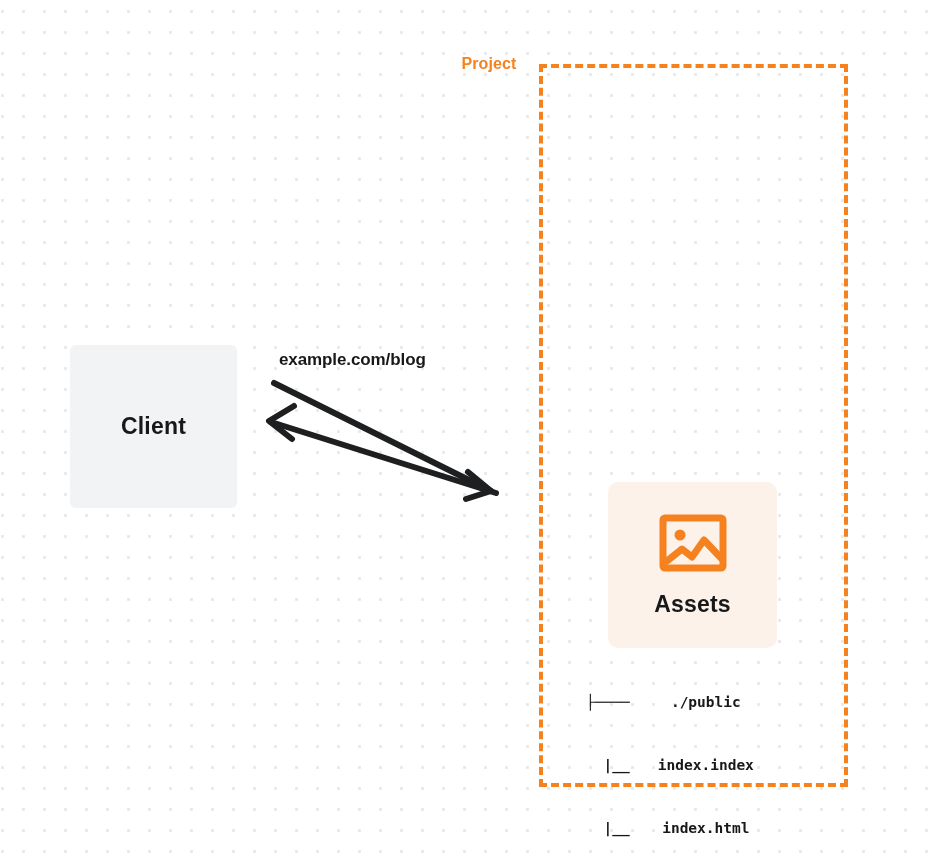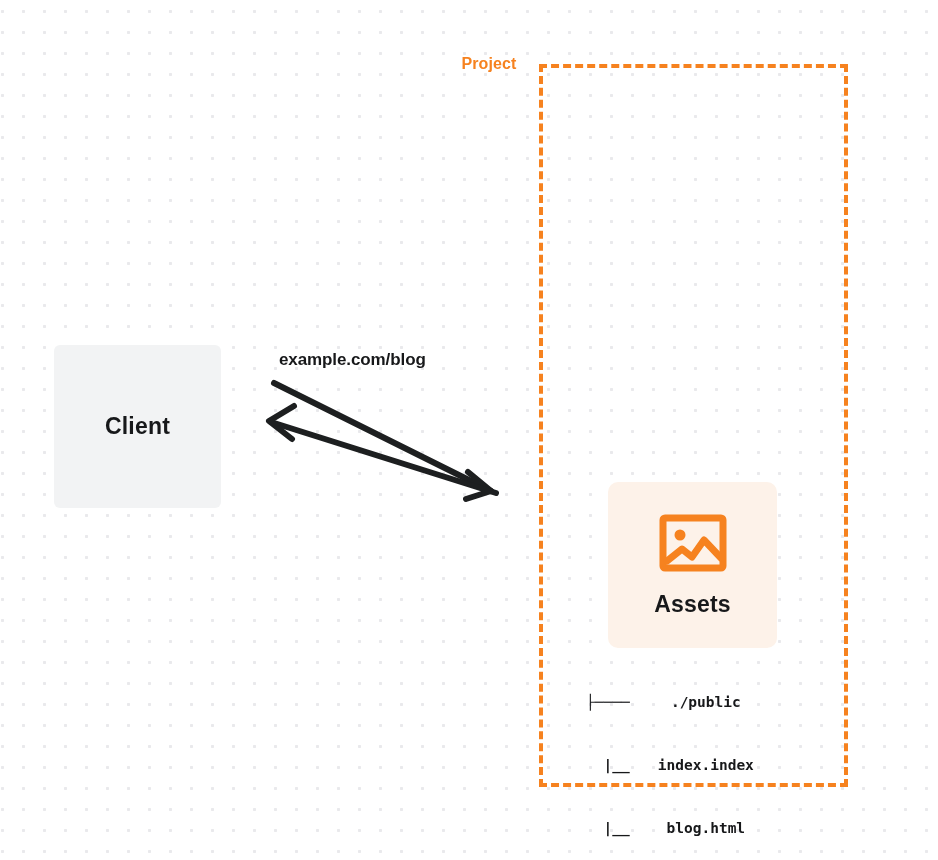--- a/index.html
+++ b/index.html
@@ -19,21 +19,21 @@
   }
 
   .canvas {
     position: absolute;
     inset: 0;
   }
 
   
   .client-node {
     position: absolute;
-    left: 54px;
+    left: 70px;
     top: 345px;
     width: 167px;
     height: 163px;
     background: #f2f3f4;
     border-radius: 6px;
     display: flex;
     align-items: center;
     justify-content: center;
   }
   .client-label {
@@ -191,18 +191,18 @@
     <div class="tree-row">
       <span class="tree-branch">├────</span>
       <span class="tree-name">./public</span>
     </div>
     <div class="tree-row">
       <span class="tree-branch">  |__</span>
       <span class="tree-name">index.index</span>
     </div>
     <div class="tree-row">
       <span class="tree-branch">  |__</span>
-      <span class="tree-name">blog.html</span>
+      <span class="tree-name">index.html</span>
     </div>
     
   </div>
 
 </div>
 
 </body></html>

